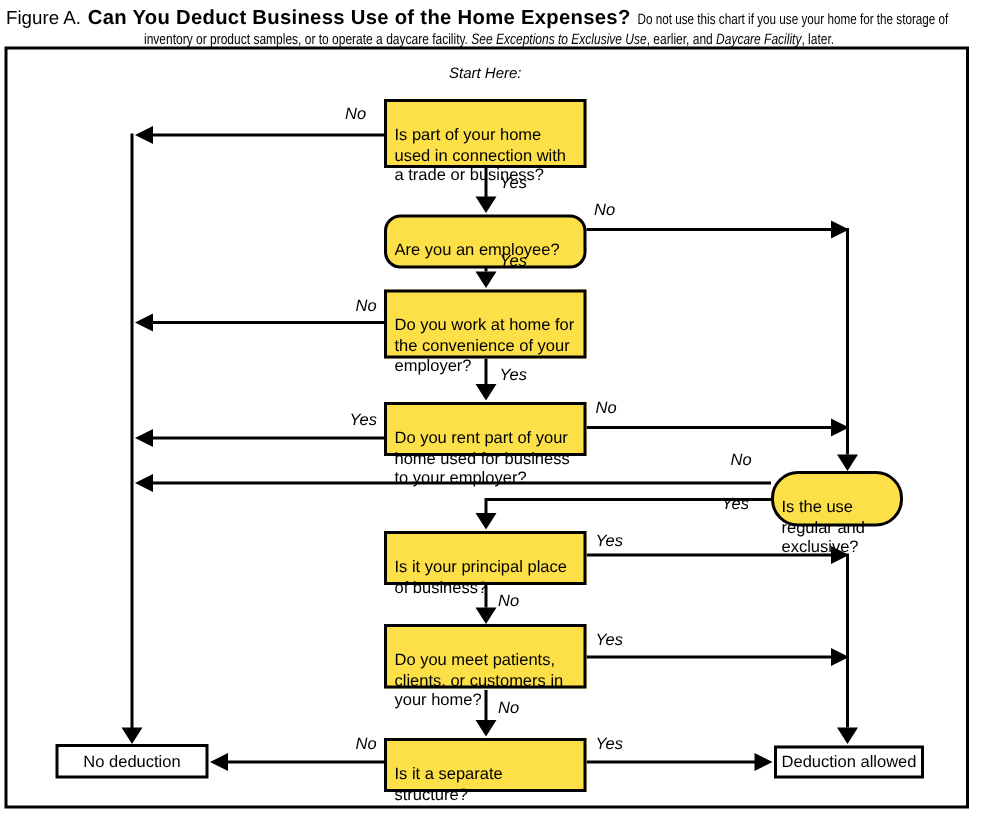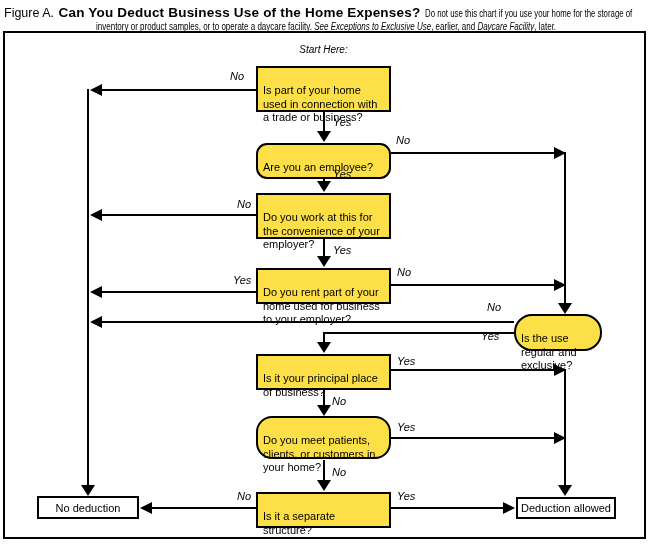--- a/index.html
+++ b/index.html
@@ -33,21 +33,21 @@
   .tbox{
     position:absolute;box-sizing:border-box;border:2px solid #000;background:#fff;
     font-size:11px;display:flex;align-items:center;justify-content:center;z-index:2;
   }
   .b-q1{left:256px;top:66px;width:135px;height:46px;}
   .b-q2{left:256px;top:143px;width:135px;height:23px;border-radius:11px;}
   .b-q3{left:256px;top:193px;width:135px;height:46px;}
   .b-q4{left:256px;top:268px;width:135px;height:36px;}
   .b-regex{left:514px;top:314px;width:88px;height:37px;border-radius:18px;}
   .b-q5{left:256px;top:354px;width:135px;height:33px;}
-  .b-q6{left:256px;top:416px;width:135px;height:43px;border-radius:16px;}
+  .b-q6{left:256px;top:416px;width:135px;height:43px;}
   .b-q7{left:256px;top:492px;width:135px;height:33px;}
   .b-nodeduction{left:37px;top:496px;width:102px;height:23px;}
   .b-deduction{left:516px;top:497px;width:100px;height:22px;}
   
   .lbl{position:absolute;font-size:11px;font-style:italic;white-space:nowrap;z-index:2;}
   .start-here{position:absolute;left:256px;top:44px;width:135px;text-align:center;
     font-size:10px;font-style:italic;z-index:2;}
   .l-q1no{left:230px;top:70px;}   .l-q1yes{left:333px;top:116px;}
   .l-q2no{left:396px;top:134px;}  .l-q2yes{left:333px;top:168px;}
   .l-q3no{left:237px;top:198px;}  .l-q3yes{left:333px;top:244px;}
@@ -171,21 +171,21 @@
 
   <div class="start-here">Start Here:</div>
 
   <div class="qbox b-q1">
     <span>Is part of your home used in connection with a trade or business?</span>
   </div>
   <div class="qbox b-q2">
     <span>Are you an employee?</span>
   </div>
   <div class="qbox b-q3">
-    <span>Do you work at this for the convenience of your employer?</span>
+    <span>Do you work at home for the convenience of your employer?</span>
   </div>
   <div class="qbox b-q4">
     <span>Do you rent part of your home used for business to your employer?</span>
   </div>
   <div class="qbox b-regex">
     <span>Is the use regular and exclusive?</span>
   </div>
   <div class="qbox b-q5">
     <span>Is it your principal place of business?</span>
   </div>

